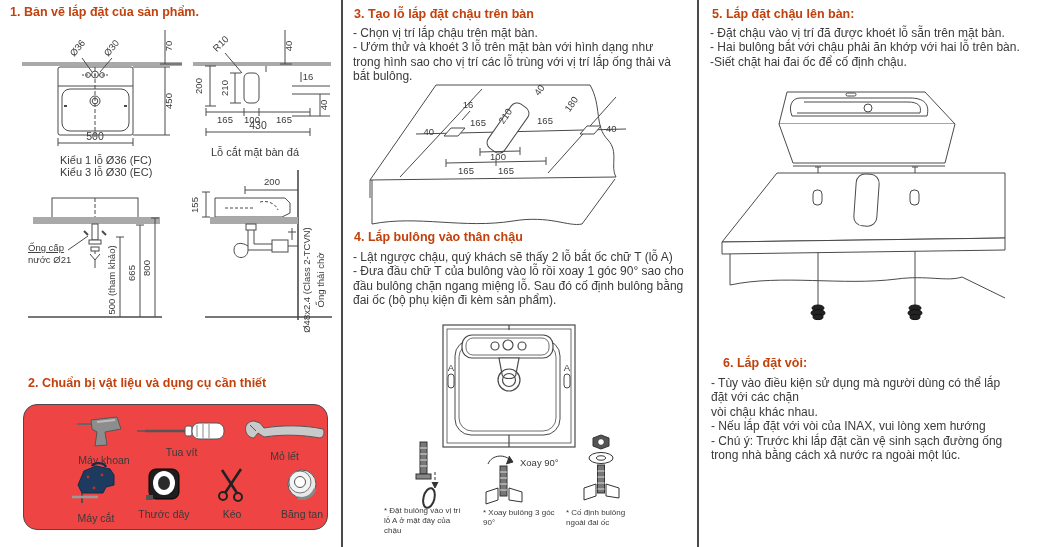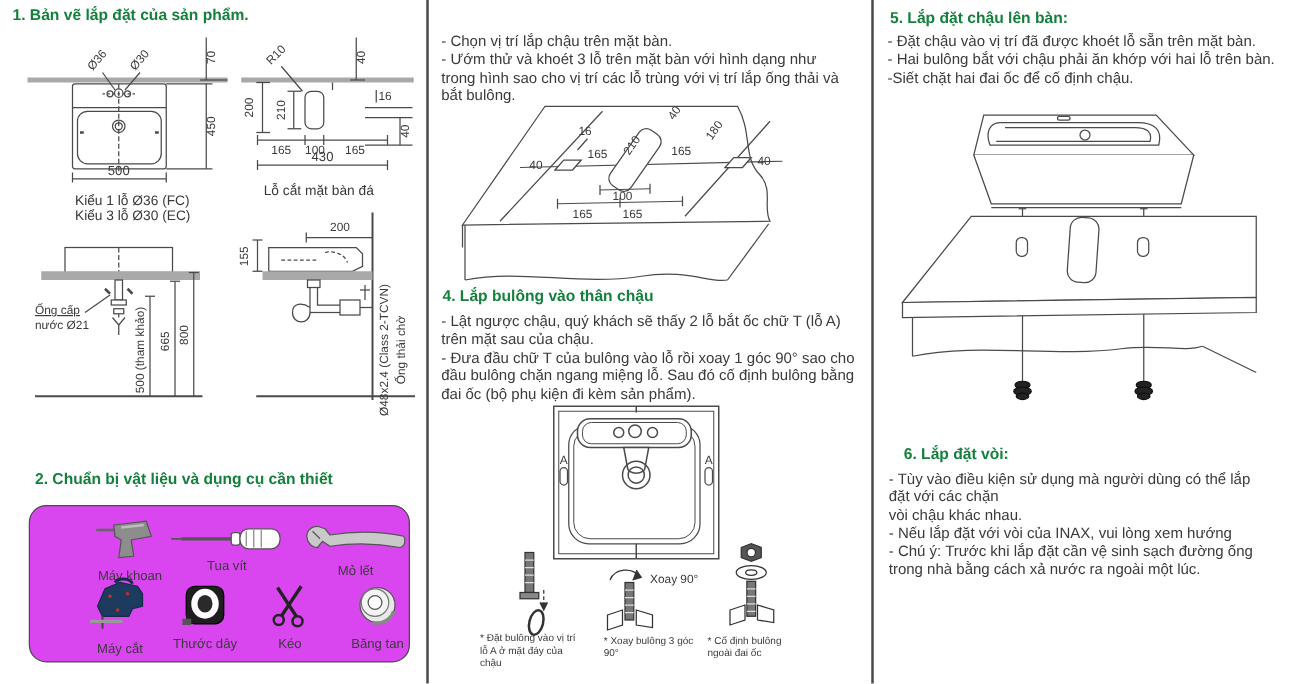--- a/index.html
+++ b/index.html
@@ -1,25 +1,25 @@
 <!DOCTYPE html>
 <html><head>
 <meta charset="utf-8">
 <style>
   html,body{margin:0;padding:0;background:#fff;}
   .page{position:relative;width:1037px;height:547px;background:#ffffff;overflow:hidden;
         font-family:"Liberation Sans", sans-serif;color:#3a3a3a;}
   .abs{position:absolute;}
   .vdiv{position:absolute;top:0;bottom:0;width:2px;background:#4a4a4a;}
-  .h{position:absolute;font-weight:bold;font-size:12.5px;color:#15803d;white-space:nowrap;}
+  .h{position:absolute;font-weight:bold;font-size:12.5px;color:#c2410c;white-space:nowrap;}
   .txt{position:absolute;font-size:12px;color:#3a3a3a;line-height:14.4px;white-space:nowrap;}
   .txt div{white-space:nowrap;}
   .cap{position:absolute;font-size:8px;color:#3a3a3a;line-height:9.8px;white-space:nowrap;}
   .toolbox{position:absolute;left:23px;top:404px;width:303px;height:124px;
-           border:1.6px solid #4a4a4a;border-radius:14px;background:#d946ef;}
+           border:1.6px solid #4a4a4a;border-radius:14px;background:#ef4444;}
   .tool{position:absolute;text-align:center;}
   .tool .lbl{font-size:10.5px;color:#3a3a3a;margin-top:1px;white-space:nowrap;}
   svg{overflow:visible;}
   svg text{font-family:"Liberation Sans", sans-serif;fill:#3a3a3a;}
   .dim{font-size:9.5px;}
   .dimb{font-size:10.5px;}
   .capline{font-size:11px;}
 </style>
 </head>
 <body>
@@ -244,20 +244,21 @@
       <svg width="36" height="36" viewBox="0 0 36 36">
         <circle cx="18" cy="17" r="14" fill="#e8e8e8" stroke="#555"></circle>
         <circle cx="16" cy="15" r="11" fill="#f4f4f4" stroke="#777"></circle>
         <circle cx="16" cy="15" r="5.5" fill="#fff" stroke="#555"></circle>
         <path d="M31,22 A14,14 0 0 1 14,31" fill="none" stroke="#888" stroke-width="3"></path>
       </svg>
       <div class="lbl">Băng tan</div>
     </div>
   </div>
 
+  <div class="h" style="left:354px;top:7px">3. Tạo lỗ lắp đặt chậu trên bàn</div>
   <div class="txt" style="left:353px;top:26px">
     <div>- Chọn vị trí lắp chậu trên mặt bàn.</div>
     <div>- Ướm thử và khoét 3 lỗ trên mặt bàn với hình dạng như</div>
     <div>trong hình sao cho vị trí các lỗ trùng với vị trí lắp ống thải và</div>
     <div>bắt bulông.</div>
   </div>
 
   <svg class="abs" style="left:358px;top:80px" width="300" height="150" viewBox="0 0 300 150">
     <g stroke="#4a4a4a" stroke-width="1" fill="none">
       <path d="M12,100 L78,5 L232,5 C244,26 236,46 250,60 C261,72 252,86 258,97 Z" fill="#fff"></path>
@@ -297,21 +298,20 @@
     <text class="dim" x="248" y="52">40</text>
     <text class="dim" transform="rotate(-55 216 26)" x="216" y="26" text-anchor="middle">180</text>
     <text class="dim" x="140" y="80" text-anchor="middle">100</text>
     <text class="dim" x="108" y="94" text-anchor="middle">165</text>
     <text class="dim" x="148" y="94" text-anchor="middle">165</text>
   </svg>
 
   <div class="h" style="left:354px;top:230px">4. Lắp bulông vào thân chậu</div>
   <div class="txt" style="left:353px;top:250px">
     <div>- Lật ngược chậu, quý khách sẽ thấy 2 lỗ bắt ốc chữ T (lỗ A)</div>
-    <div>trên mặt sau của chậu.</div>
     <div>- Đưa đầu chữ T của bulông vào lỗ rồi xoay 1 góc 90° sao cho</div>
     <div>đầu bulông chặn ngang miệng lỗ. Sau đó cố định bulông bằng</div>
     <div>đai ốc (bộ phụ kiện đi kèm sản phẩm).</div>
   </div>
 
   <svg class="abs" style="left:438px;top:322px" width="142" height="128" viewBox="0 0 142 128">
     <g stroke="#4a4a4a" stroke-width="1.2" fill="none">
       <rect x="5" y="3" width="132" height="122" fill="#fff"></rect>
       <rect x="9" y="7" width="124" height="114" stroke-width="0.8"></rect>
       <line x1="71" y1="3" x2="71" y2="8"></line>

